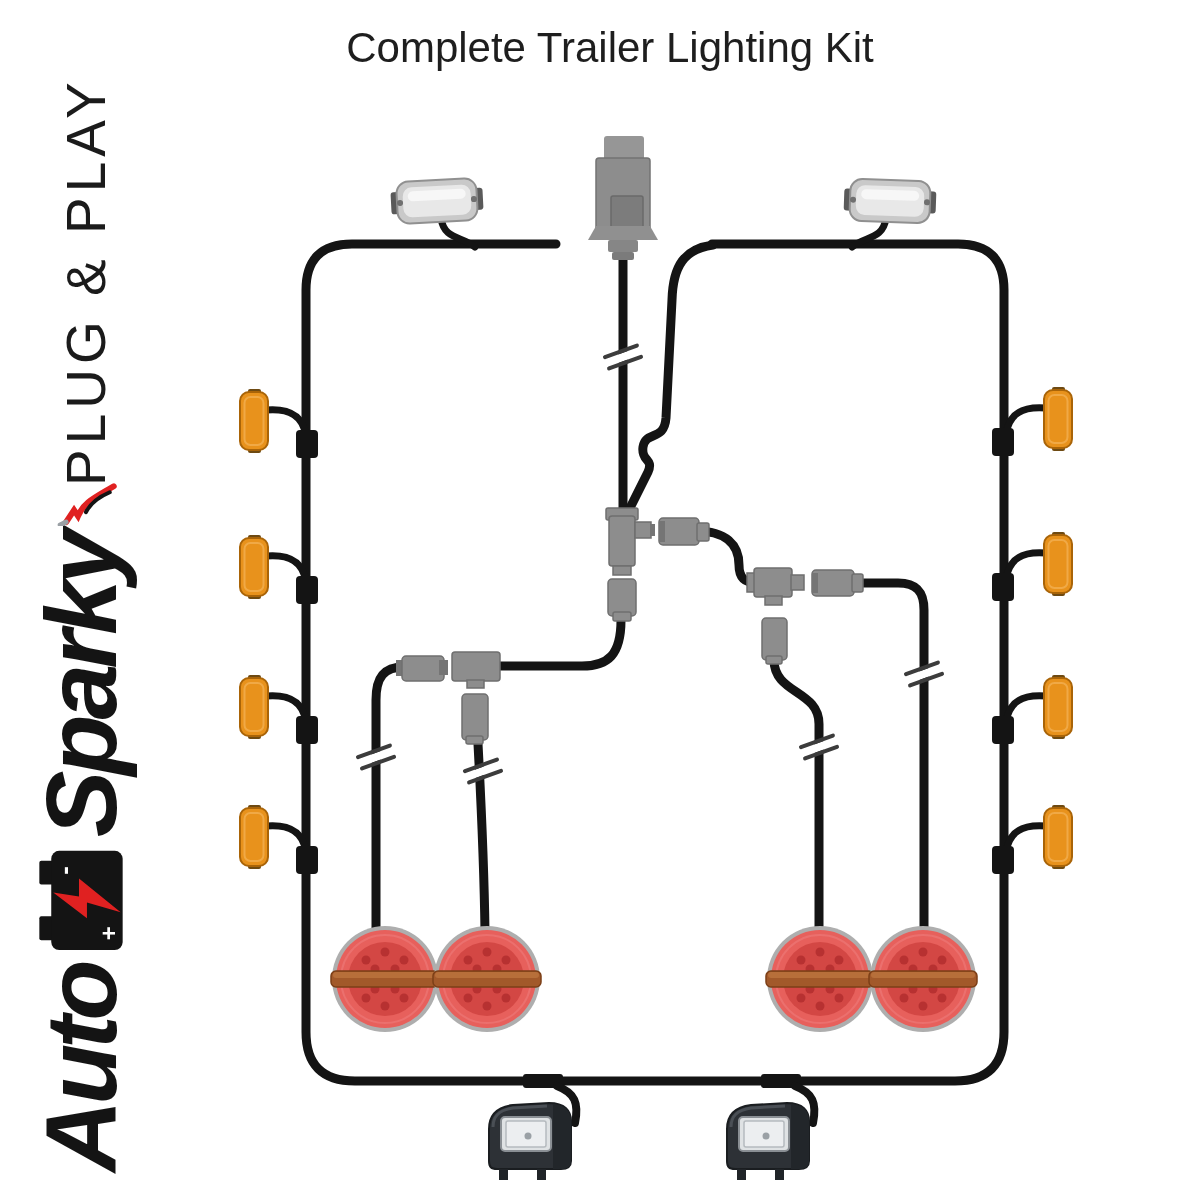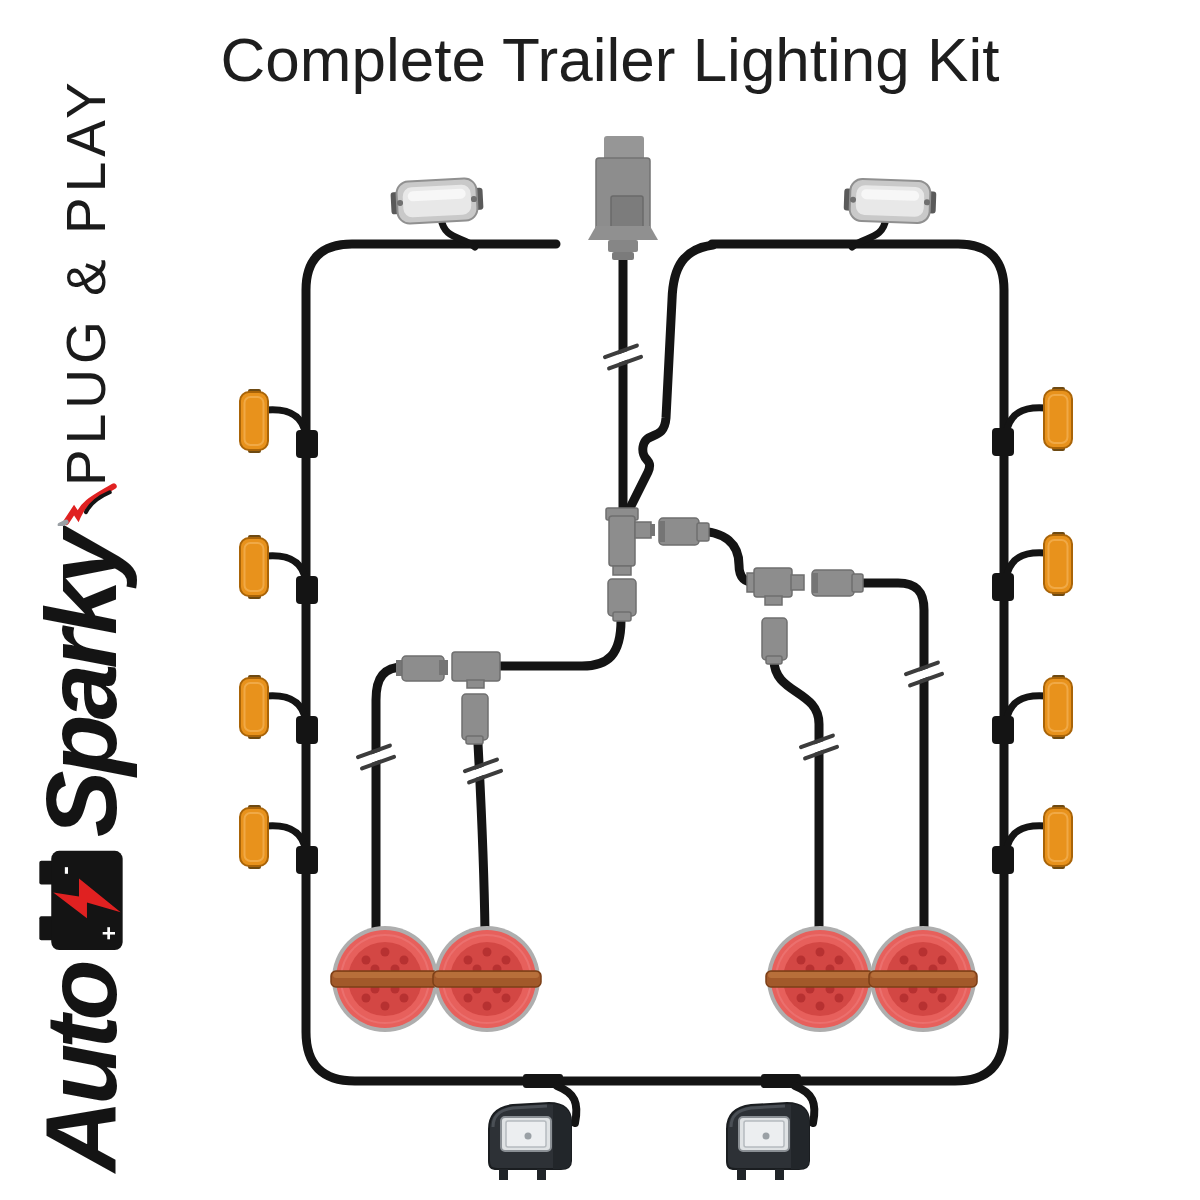--- a/index.html
+++ b/index.html
@@ -4,21 +4,21 @@
 <style>
   :root{
     --cable:#141414; --connector-gray:#8d8d8d; --amber-lens:#e8921c; --amber-border:#a96408;
     --tail-red-outer:#e7605c; --tail-red-inner:#d34744; --tail-stripe:#a2592a; --tail-rim:#aeaeae;
     --plate-housing:#2d3136; --logo-red:#e02121; --title-text:#1e1e1e;
   }
   html,body{margin:0;padding:0;background:#ffffff;}
   #canvas{position:relative;width:1200px;height:1200px;background:#fff;overflow:hidden;
           font-family:"Liberation Sans",sans-serif;}
   .title{position:absolute;left:170px;top:24px;width:880px;text-align:center;
-         font-size:62px;font-weight:400;color:var(--title-text);white-space:nowrap;}
+         font-size:42px;font-weight:400;color:var(--title-text);white-space:nowrap;}
   .tagline{position:absolute;left:54px;top:486px;transform:rotate(-90deg);transform-origin:0 0;
            width:460px;height:56px;font-size:55px;letter-spacing:5px;color:#1b1b1b;
            font-weight:300;white-space:nowrap;}
   .logo{position:absolute;left:2px;top:1172px;transform:rotate(-90deg);transform-origin:0 0;
         width:690px;height:158px;display:flex;align-items:center;gap:8px;white-space:nowrap;}
   .logo-text{font-size:100px;font-weight:bold;font-style:italic;color:#141414;letter-spacing:-5px;}
   .diagram{position:absolute;left:0;top:0;}
   
   .cable{stroke:var(--cable);stroke-width:9;fill:none;stroke-linecap:round;stroke-linejoin:round;}
   .pigtail{stroke-width:7;}

